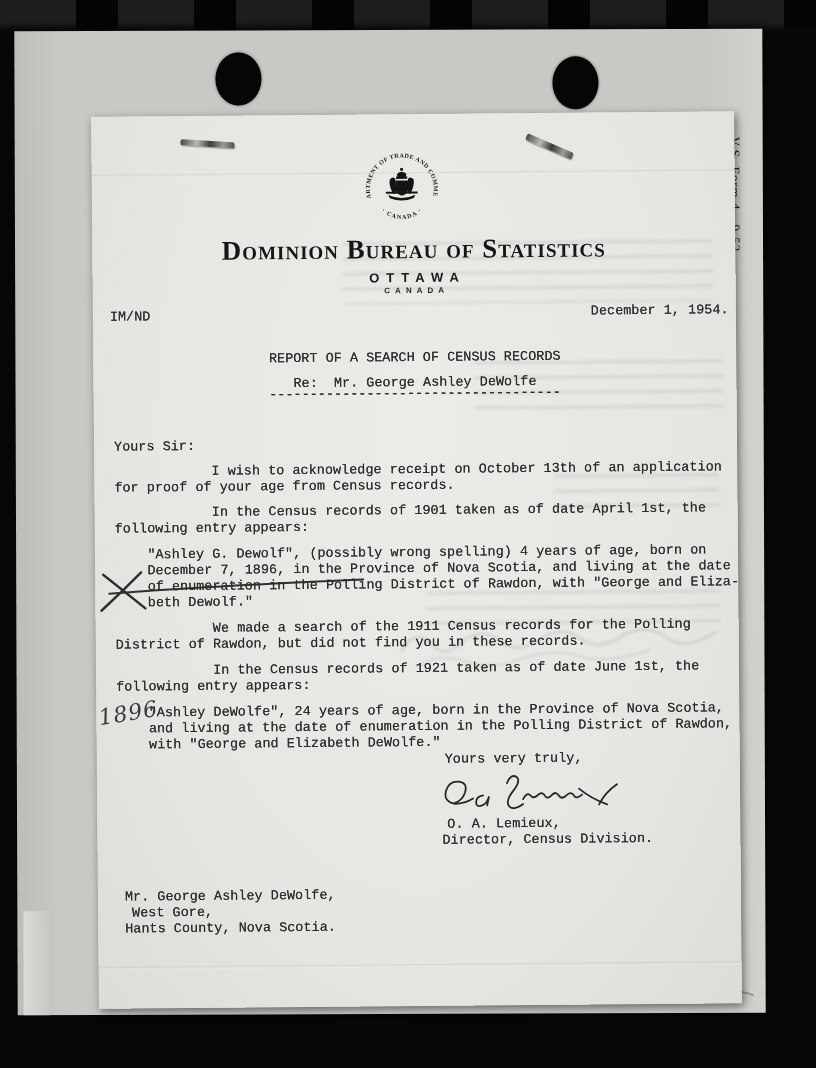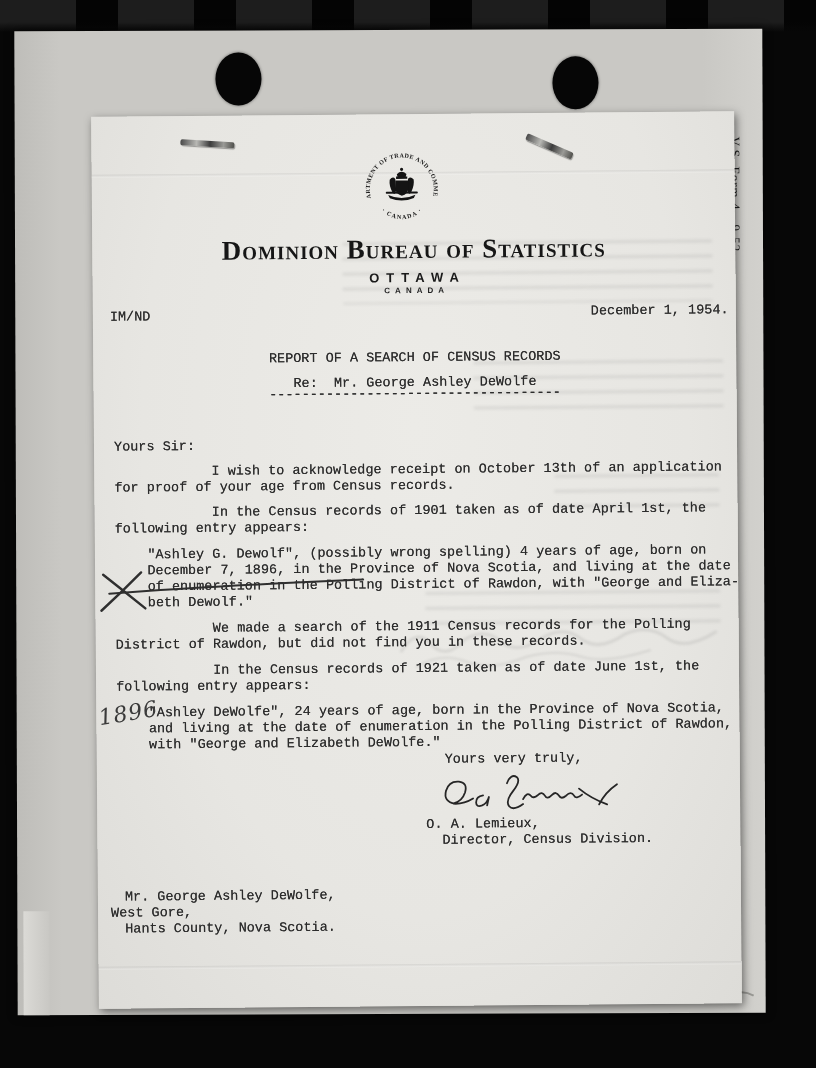--- a/index.html
+++ b/index.html
@@ -187,20 +187,20 @@
 
   <svg class="signature-svg" width="200" height="52" viewBox="0 0 200 52">
     <path d="M28 34 q-12 -2 -9 -13 q3 -10 13 -9 q9 1 6 11 q-3 9 -12 11 q10 1 20 -5" fill="none" stroke="#262626" stroke-width="1.8" stroke-linecap="round"></path>
     <path d="M56 26 q-7 1 -7 7 q0 5 6 3 q5 -2 7 -9 l-2 9" fill="none" stroke="#262626" stroke-width="1.8" stroke-linecap="round"></path>
     <path d="M80 14 q4 -10 10 -6 q4 4 -4 14 q-8 10 -4 15 q4 5 14 -2" fill="none" stroke="#262626" stroke-width="1.8" stroke-linecap="round"></path>
     <path d="M96 30 q4 -8 8 -3 q2 3 7 -1 q4 -4 7 1 q2 4 7 -1 q4 -4 7 1 q2 4 7 0 q5 -5 8 0 q2 4 8 -1" fill="none" stroke="#262626" stroke-width="1.8" stroke-linecap="round"></path>
     <path d="M152 20 q12 10 28 16" fill="none" stroke="#262626" stroke-width="1.8" stroke-linecap="round"></path>
     <path d="M172 36 q6 -12 18 -20" fill="none" stroke="#262626" stroke-width="1.8" stroke-linecap="round"></path>
   </svg>
 
-  <div class="typed" style="left:329px;top:703px">O. A. Lemieux,</div>
+  <div class="typed" style="left:350px;top:703px">O. A. Lemieux,</div>
   <div class="typed" style="left:345px;top:719px">Director, Census Division.</div>
 
   <div class="typed" style="left:27px;top:773px">Mr. George Ashley DeWolfe,</div>
-  <div class="typed" style="left:13px;top:789px">West Gore,</div>
+  <div class="typed" style="left:34px;top:789px">West Gore,</div>
   <div class="typed" style="left:27px;top:805px">Hants County, Nova Scotia.</div>
 
 </div>
 
 </body></html>

